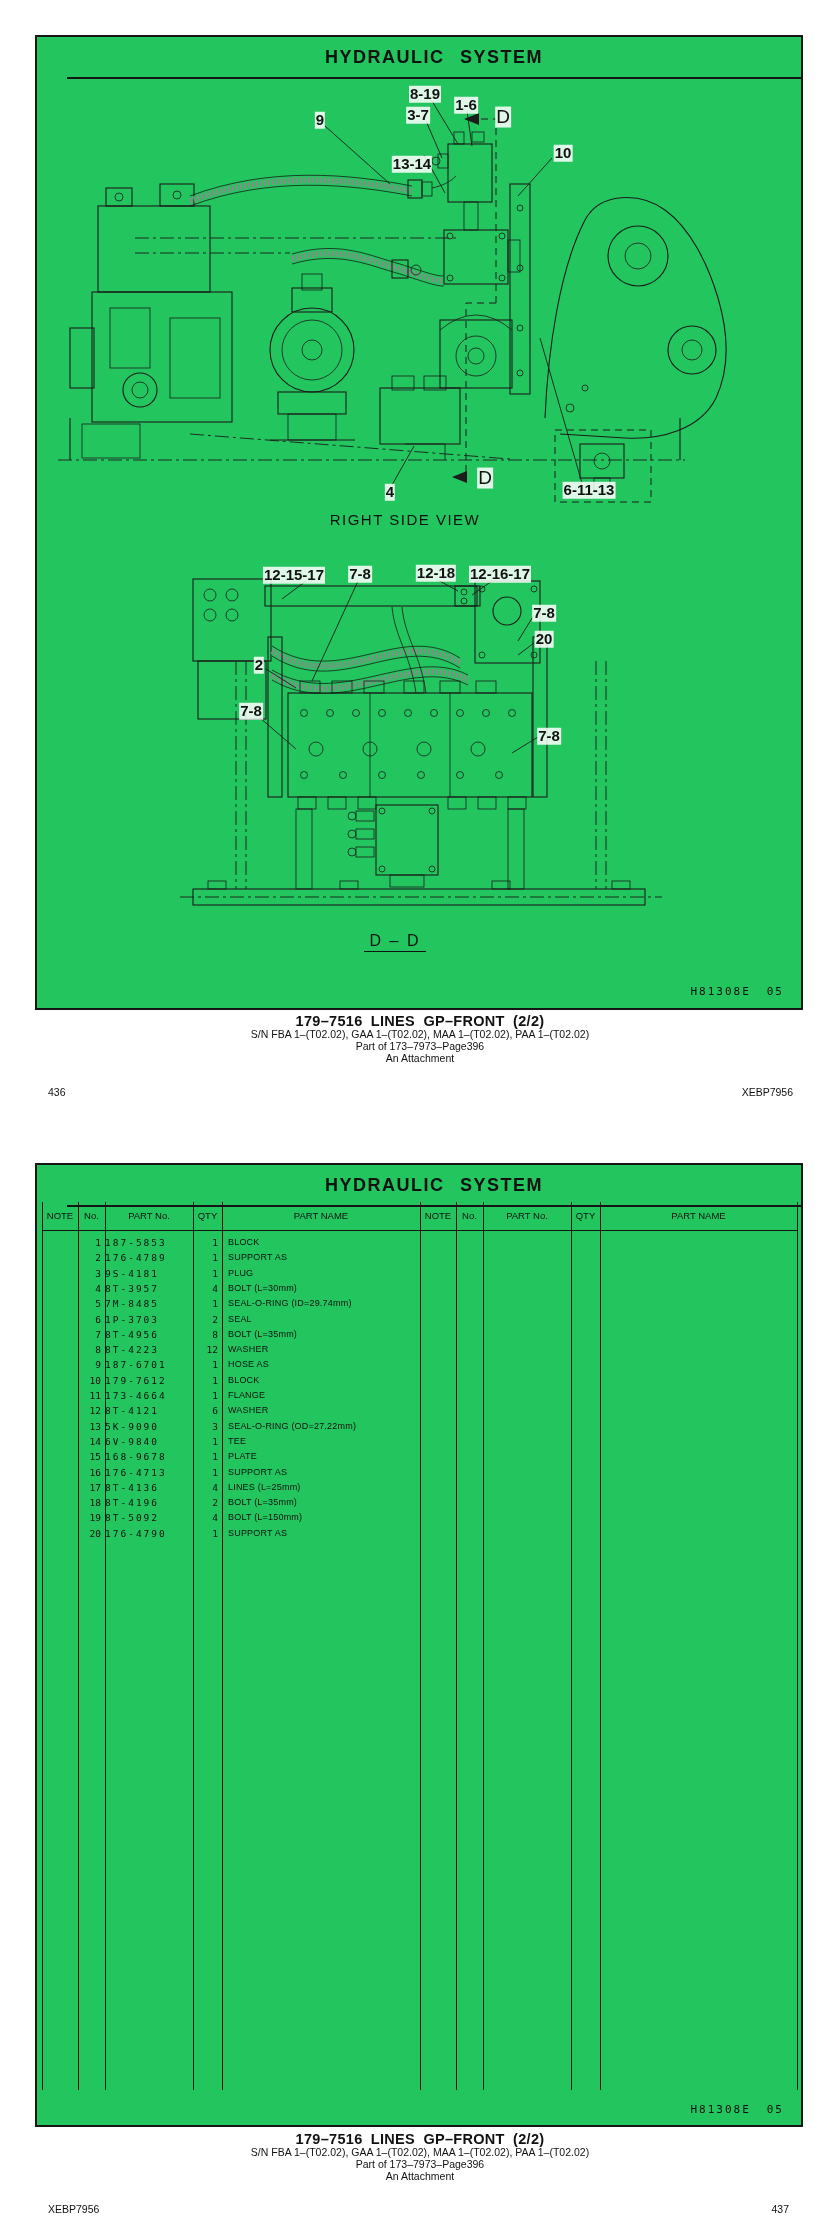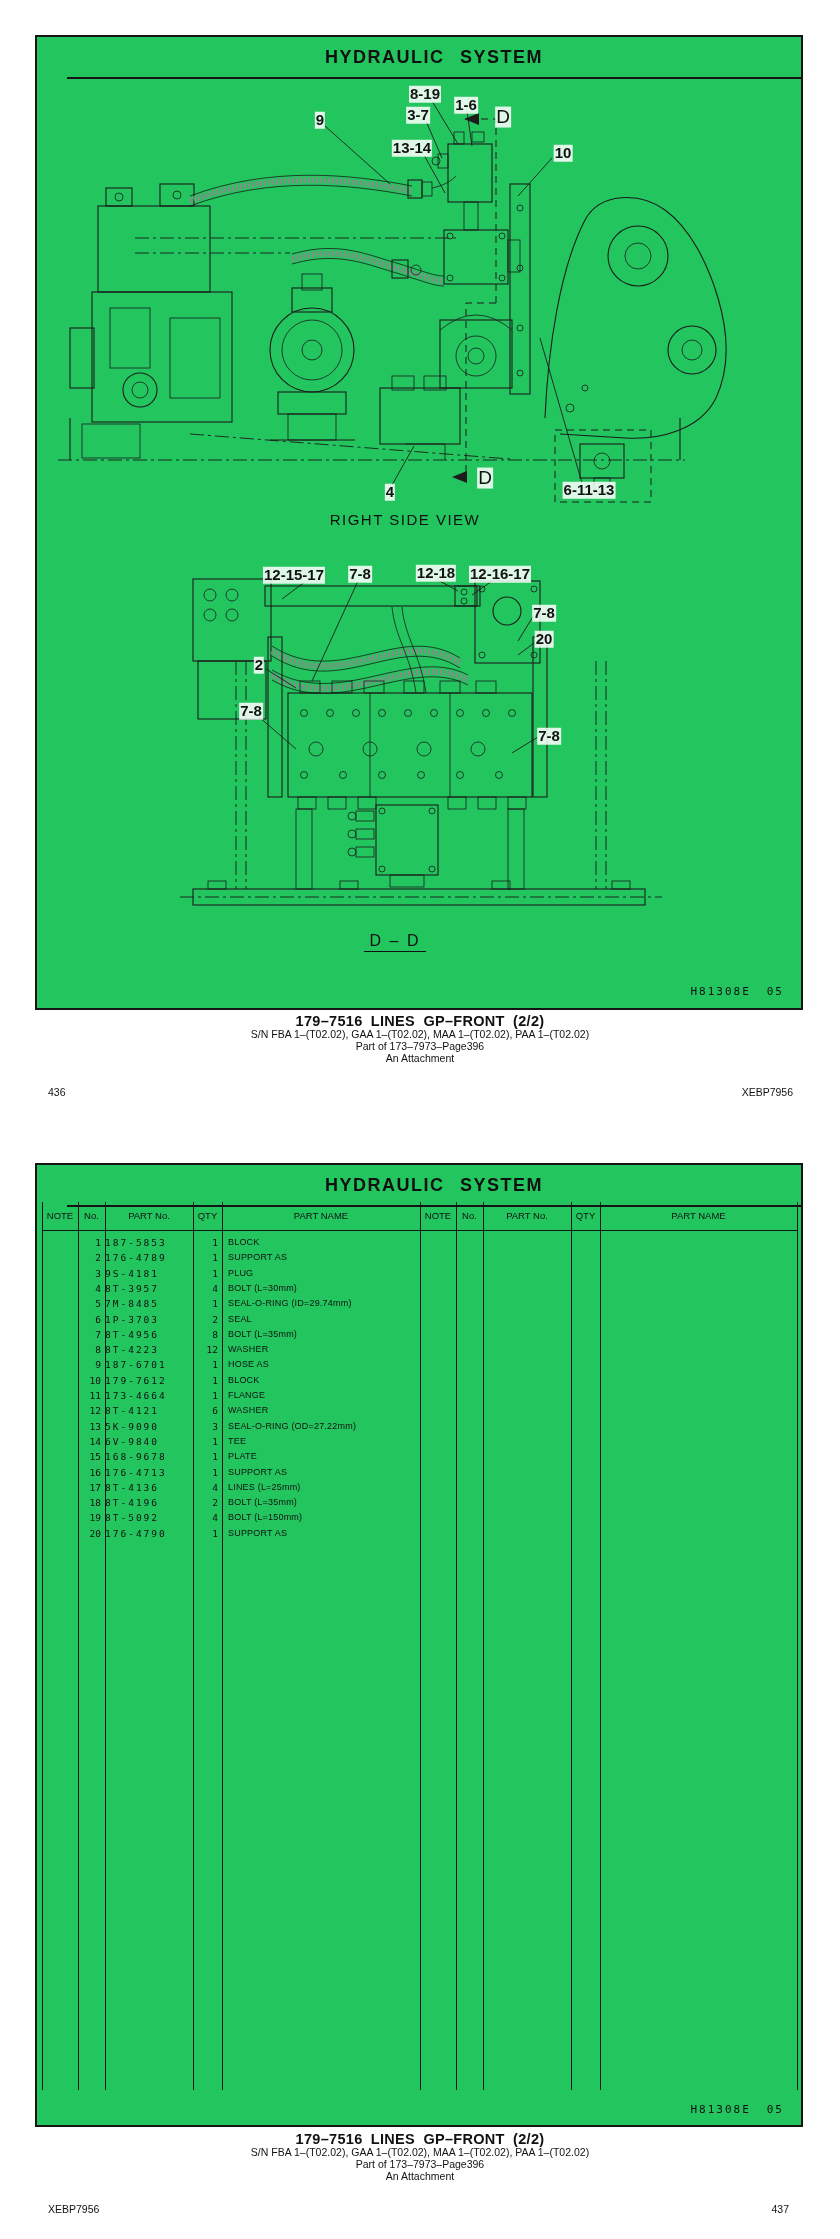--- a/index.html
+++ b/index.html
@@ -167,21 +167,21 @@
       <path class="leader" d="M384,67 L405,105"></path>
       <path class="leader" d="M512,70 L478,108"></path>
       <path class="leader" d="M352,397 L374,358"></path>
       <path class="leader" d="M542,395 L500,250"></path>
     </svg>
     <div class="callouts" style="position:absolute;left:0;top:0;width:760px;height:430px;">
         <span class="callout" style="left: 385px; top: 6px;">8-19</span>
         <span class="callout" style="left: 426px; top: 17px;">1-6</span>
         <span class="callout" style="left: 378px; top: 27px;">3-7</span>
         <span class="callout" style="left: 280px; top: 32px;">9</span>
-        <span class="callout" style="left: 372px; top: 60px;">13-14</span>
+        <span class="callout" style="left: 372px; top: 76px;">13-14</span>
         <span class="callout" style="left: 523px; top: 65px;">10</span>
         <span class="callout lg" style="left: 463px; top: 29px;">D</span>
         <span class="callout lg" style="left: 445px; top: 390px;">D</span>
         <span class="callout" style="left: 350px; top: 404px;">4</span>
         <span class="callout" style="left: 549px; top: 402px;">6-11-13</span>
       </div>
   </div>
 
   <div class="view-label">RIGHT SIDE VIEW</div>
 

